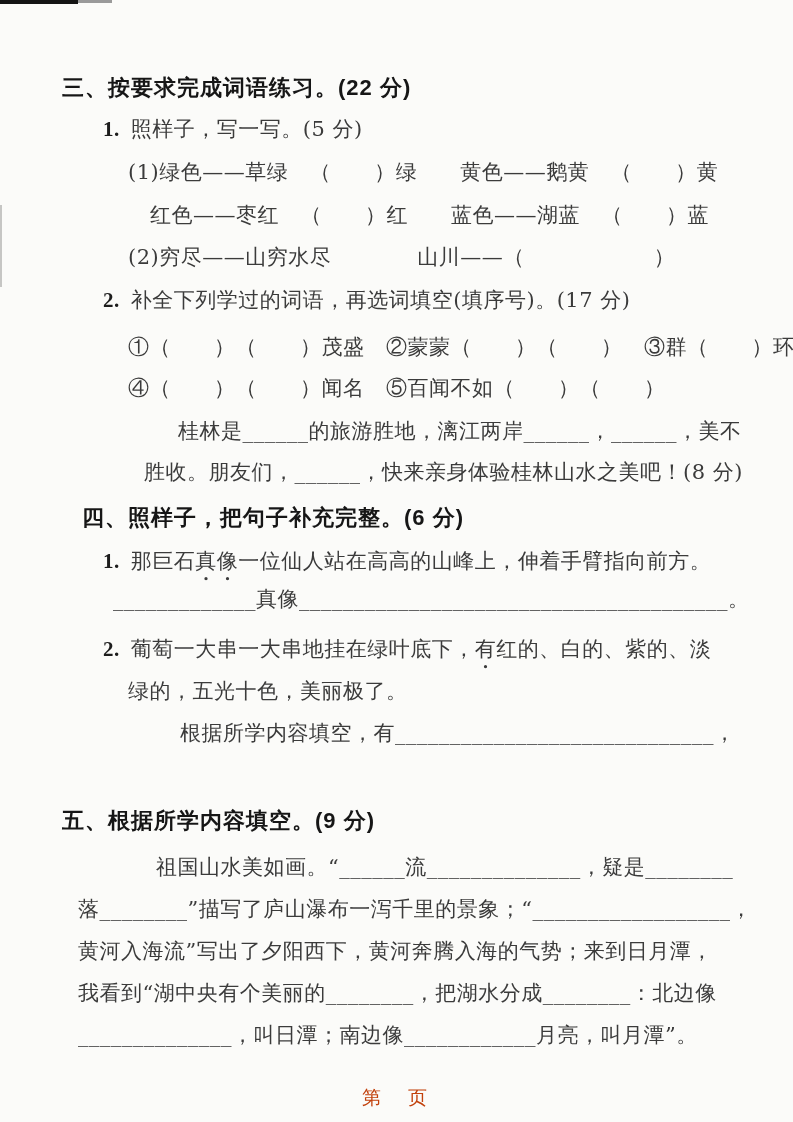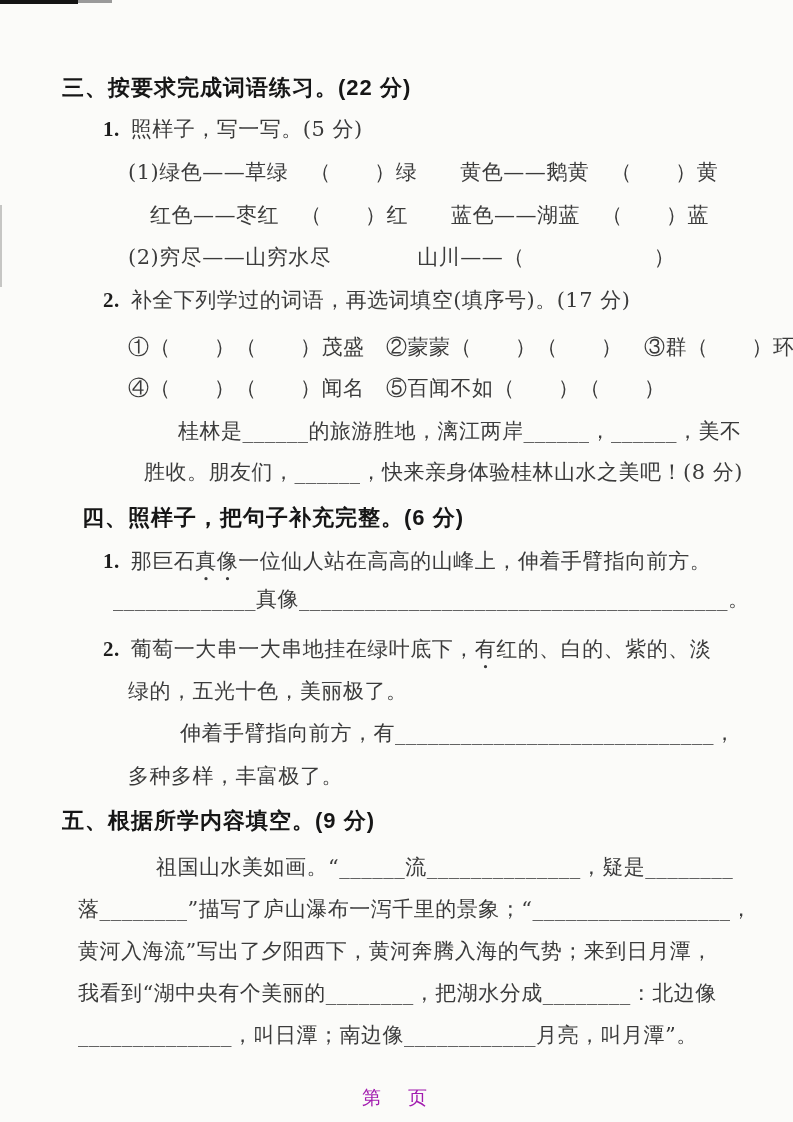--- a/index.html
+++ b/index.html
@@ -31,21 +31,21 @@
   .emph{
     -webkit-text-emphasis:filled dot #3b3b3b;
     text-emphasis:filled dot #3b3b3b;
     -webkit-text-emphasis-position:under right;
     text-emphasis-position:under right;
     margin-top:30px;
   }
   .footer{
     position:absolute;left:0;right:0;top:1085px;text-align:center;
     font-family:"Liberation Sans", sans-serif;
-    font-size:19px;color:#a21caf;letter-spacing:4px;
+    font-size:19px;color:#c2410c;letter-spacing:4px;
   }
 </style>
 </head>
 <body>
 
 <div class="page">
 
   <div class="artifact-top"></div>
   <div class="artifact-top2"></div>
   <div class="artifact-left"></div>
@@ -73,22 +73,21 @@
 
   <div class="line" style="left:103px;top:548px;">
     <span class="num">1.</span><span>那巨石</span><span class="emph">真像</span><span>一位仙人站在高高的山峰上，伸着手臂指向前方。</span>
   </div>
   <div class="line" style="left:113px;top:586px;">_____________真像_______________________________________。</div>
 
   <div class="line" style="left:103px;top:636px;">
     <span class="num">2.</span><span>葡萄一大串一大串地挂在绿叶底下，</span><span class="emph">有</span><span>红的、白的、紫的、淡</span>
   </div>
   <div class="line" style="left:128px;top:678px;">绿的，五光十色，美丽极了。</div>
-  <div class="line" style="left:180px;top:720px;">伸着手臂指向前方，有_____________________________，</div>
-  <div class="line" style="left:128px;top:763px;">多种多样，丰富极了。</div>
+  <div class="line" style="left:180px;top:720px;">根据所学内容填空，有_____________________________，</div>
 
   <div class="line h" style="left:62px;top:807px;">五、根据所学内容填空。(9 分)</div>
 
   <div class="line" style="left:156px;top:854px;">祖国山水美如画。“______流______________，疑是________</div>
   <div class="line" style="left:78px;top:896px;">落________”描写了庐山瀑布一泻千里的景象；“__________________，</div>
   <div class="line" style="left:78px;top:938px;">黄河入海流”写出了夕阳西下，黄河奔腾入海的气势；来到日月潭，</div>
   <div class="line" style="left:78px;top:980px;">我看到“湖中央有个美丽的________，把湖水分成________：北边像</div>
   <div class="line" style="left:78px;top:1022px;">______________，叫日潭；南边像____________月亮，叫月潭”。</div>
 
   <div class="footer">第　页</div>

